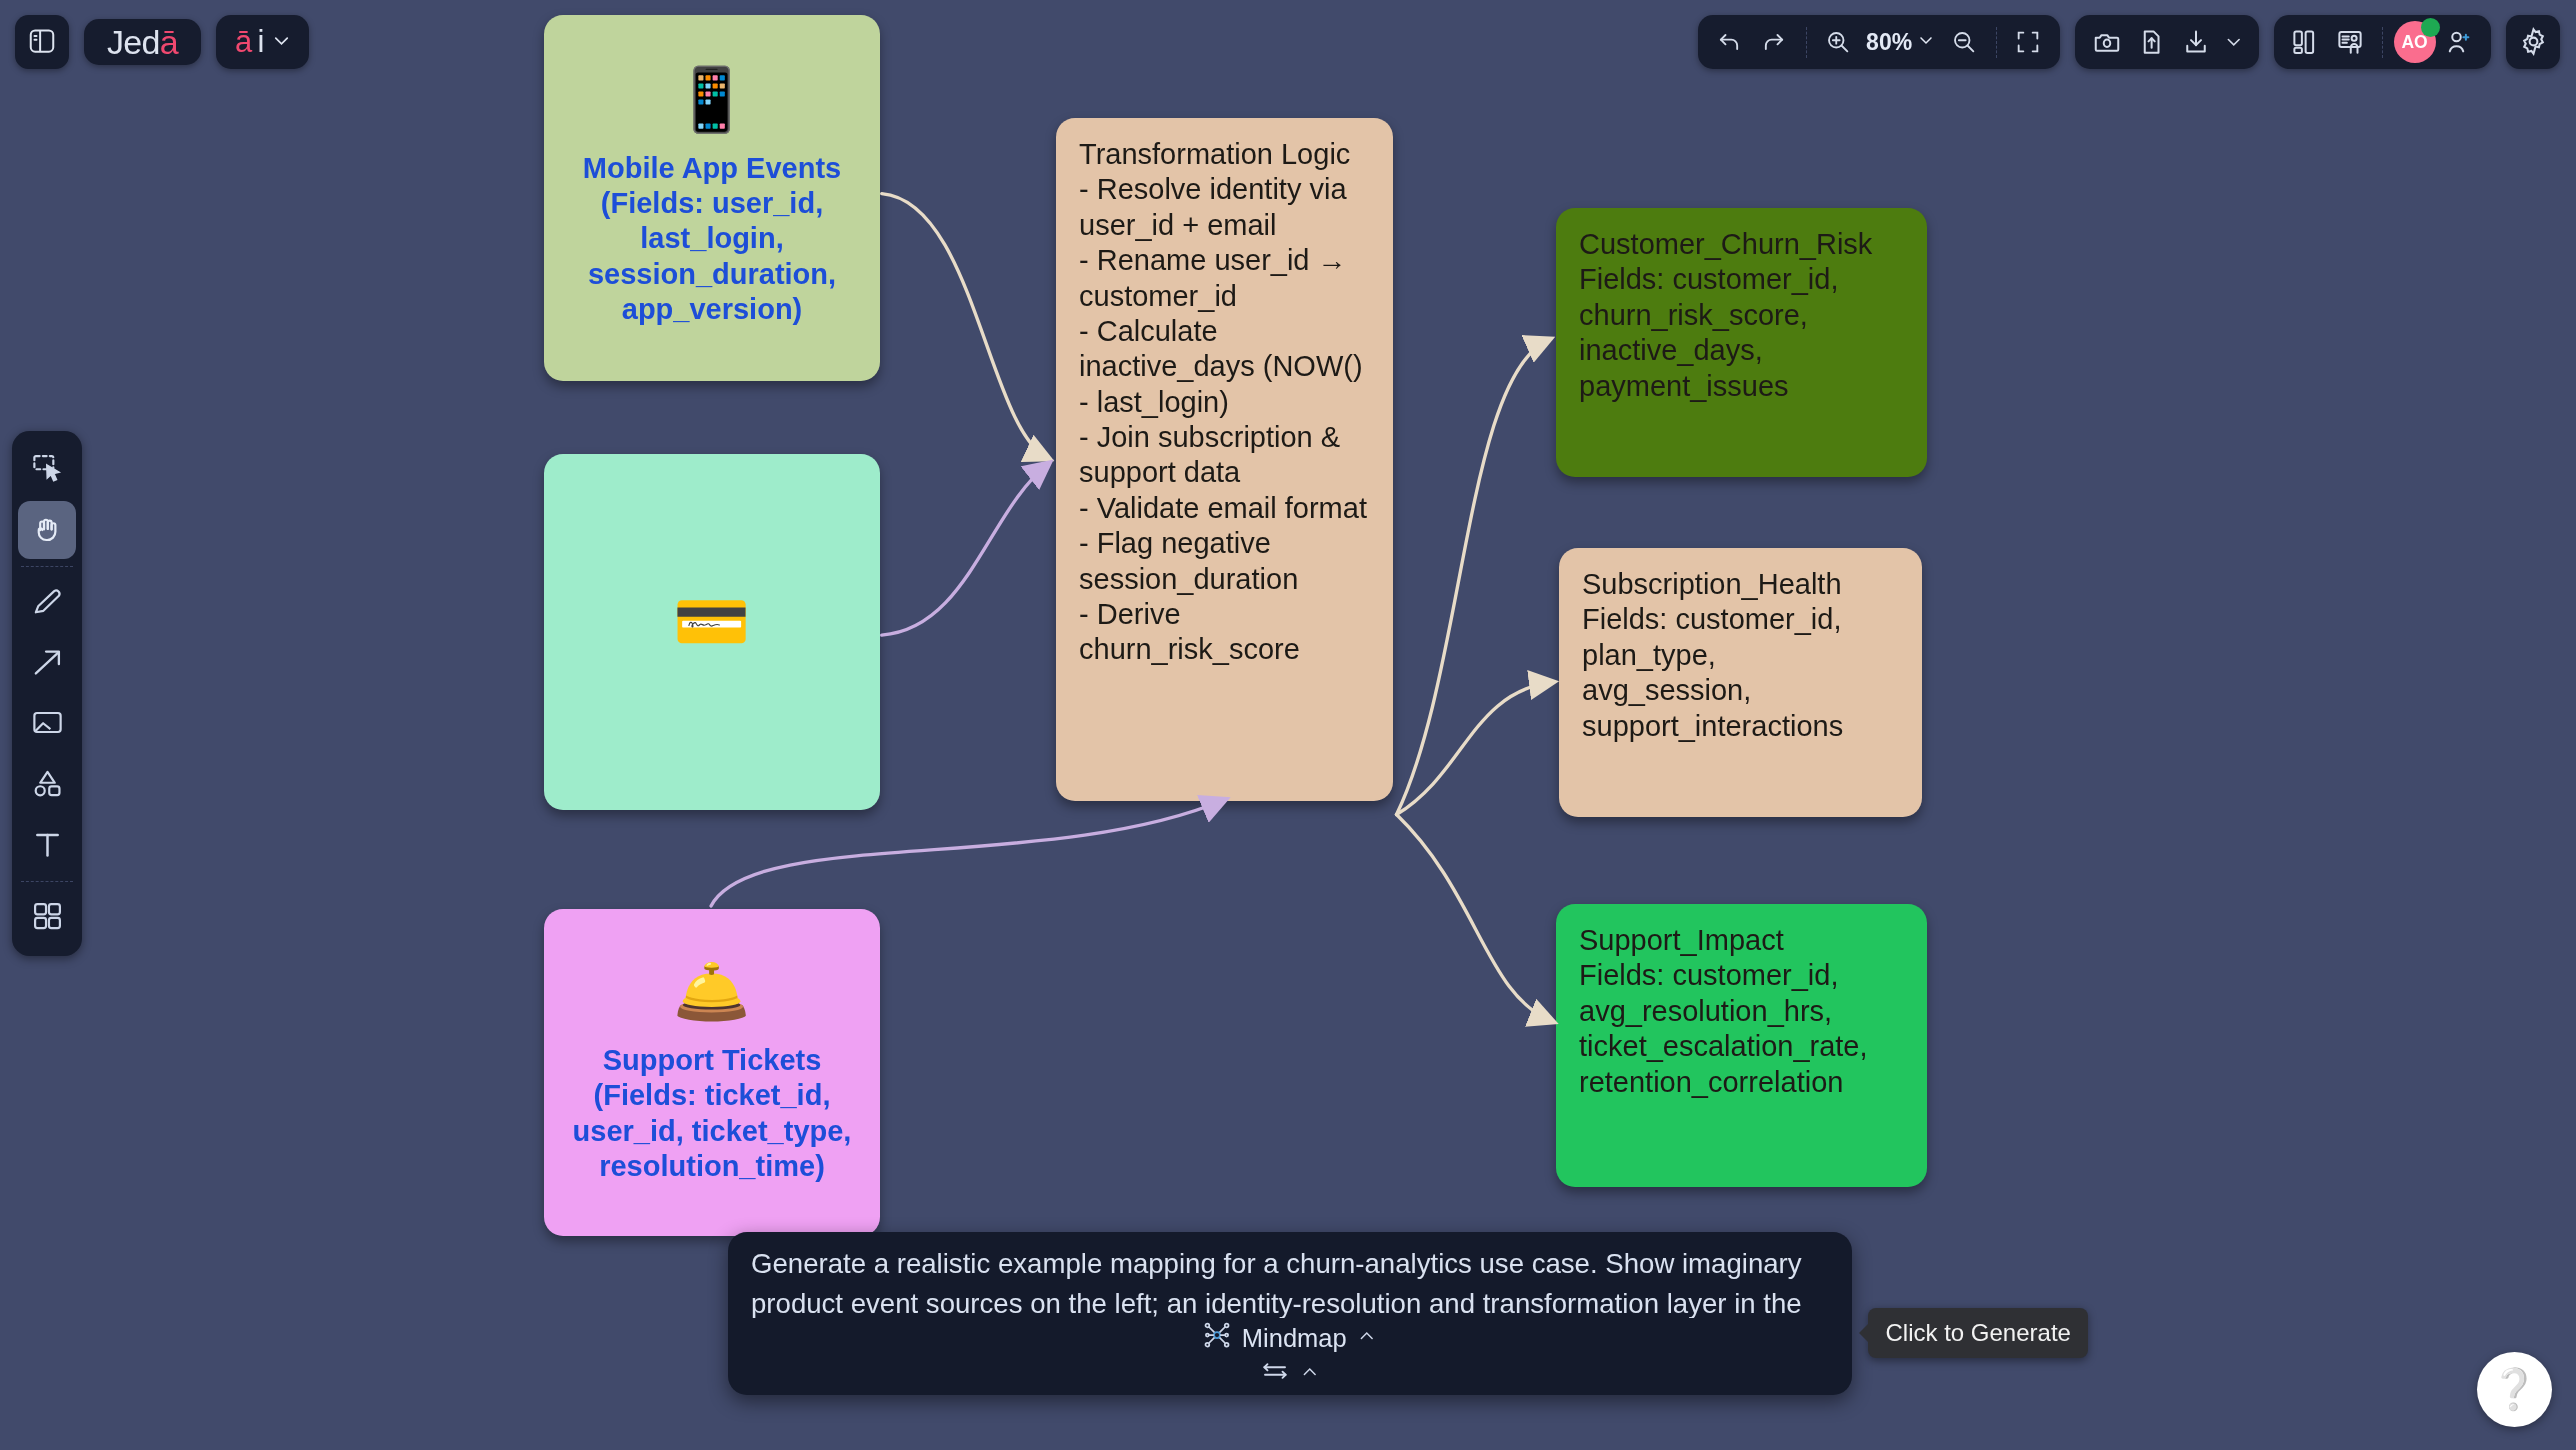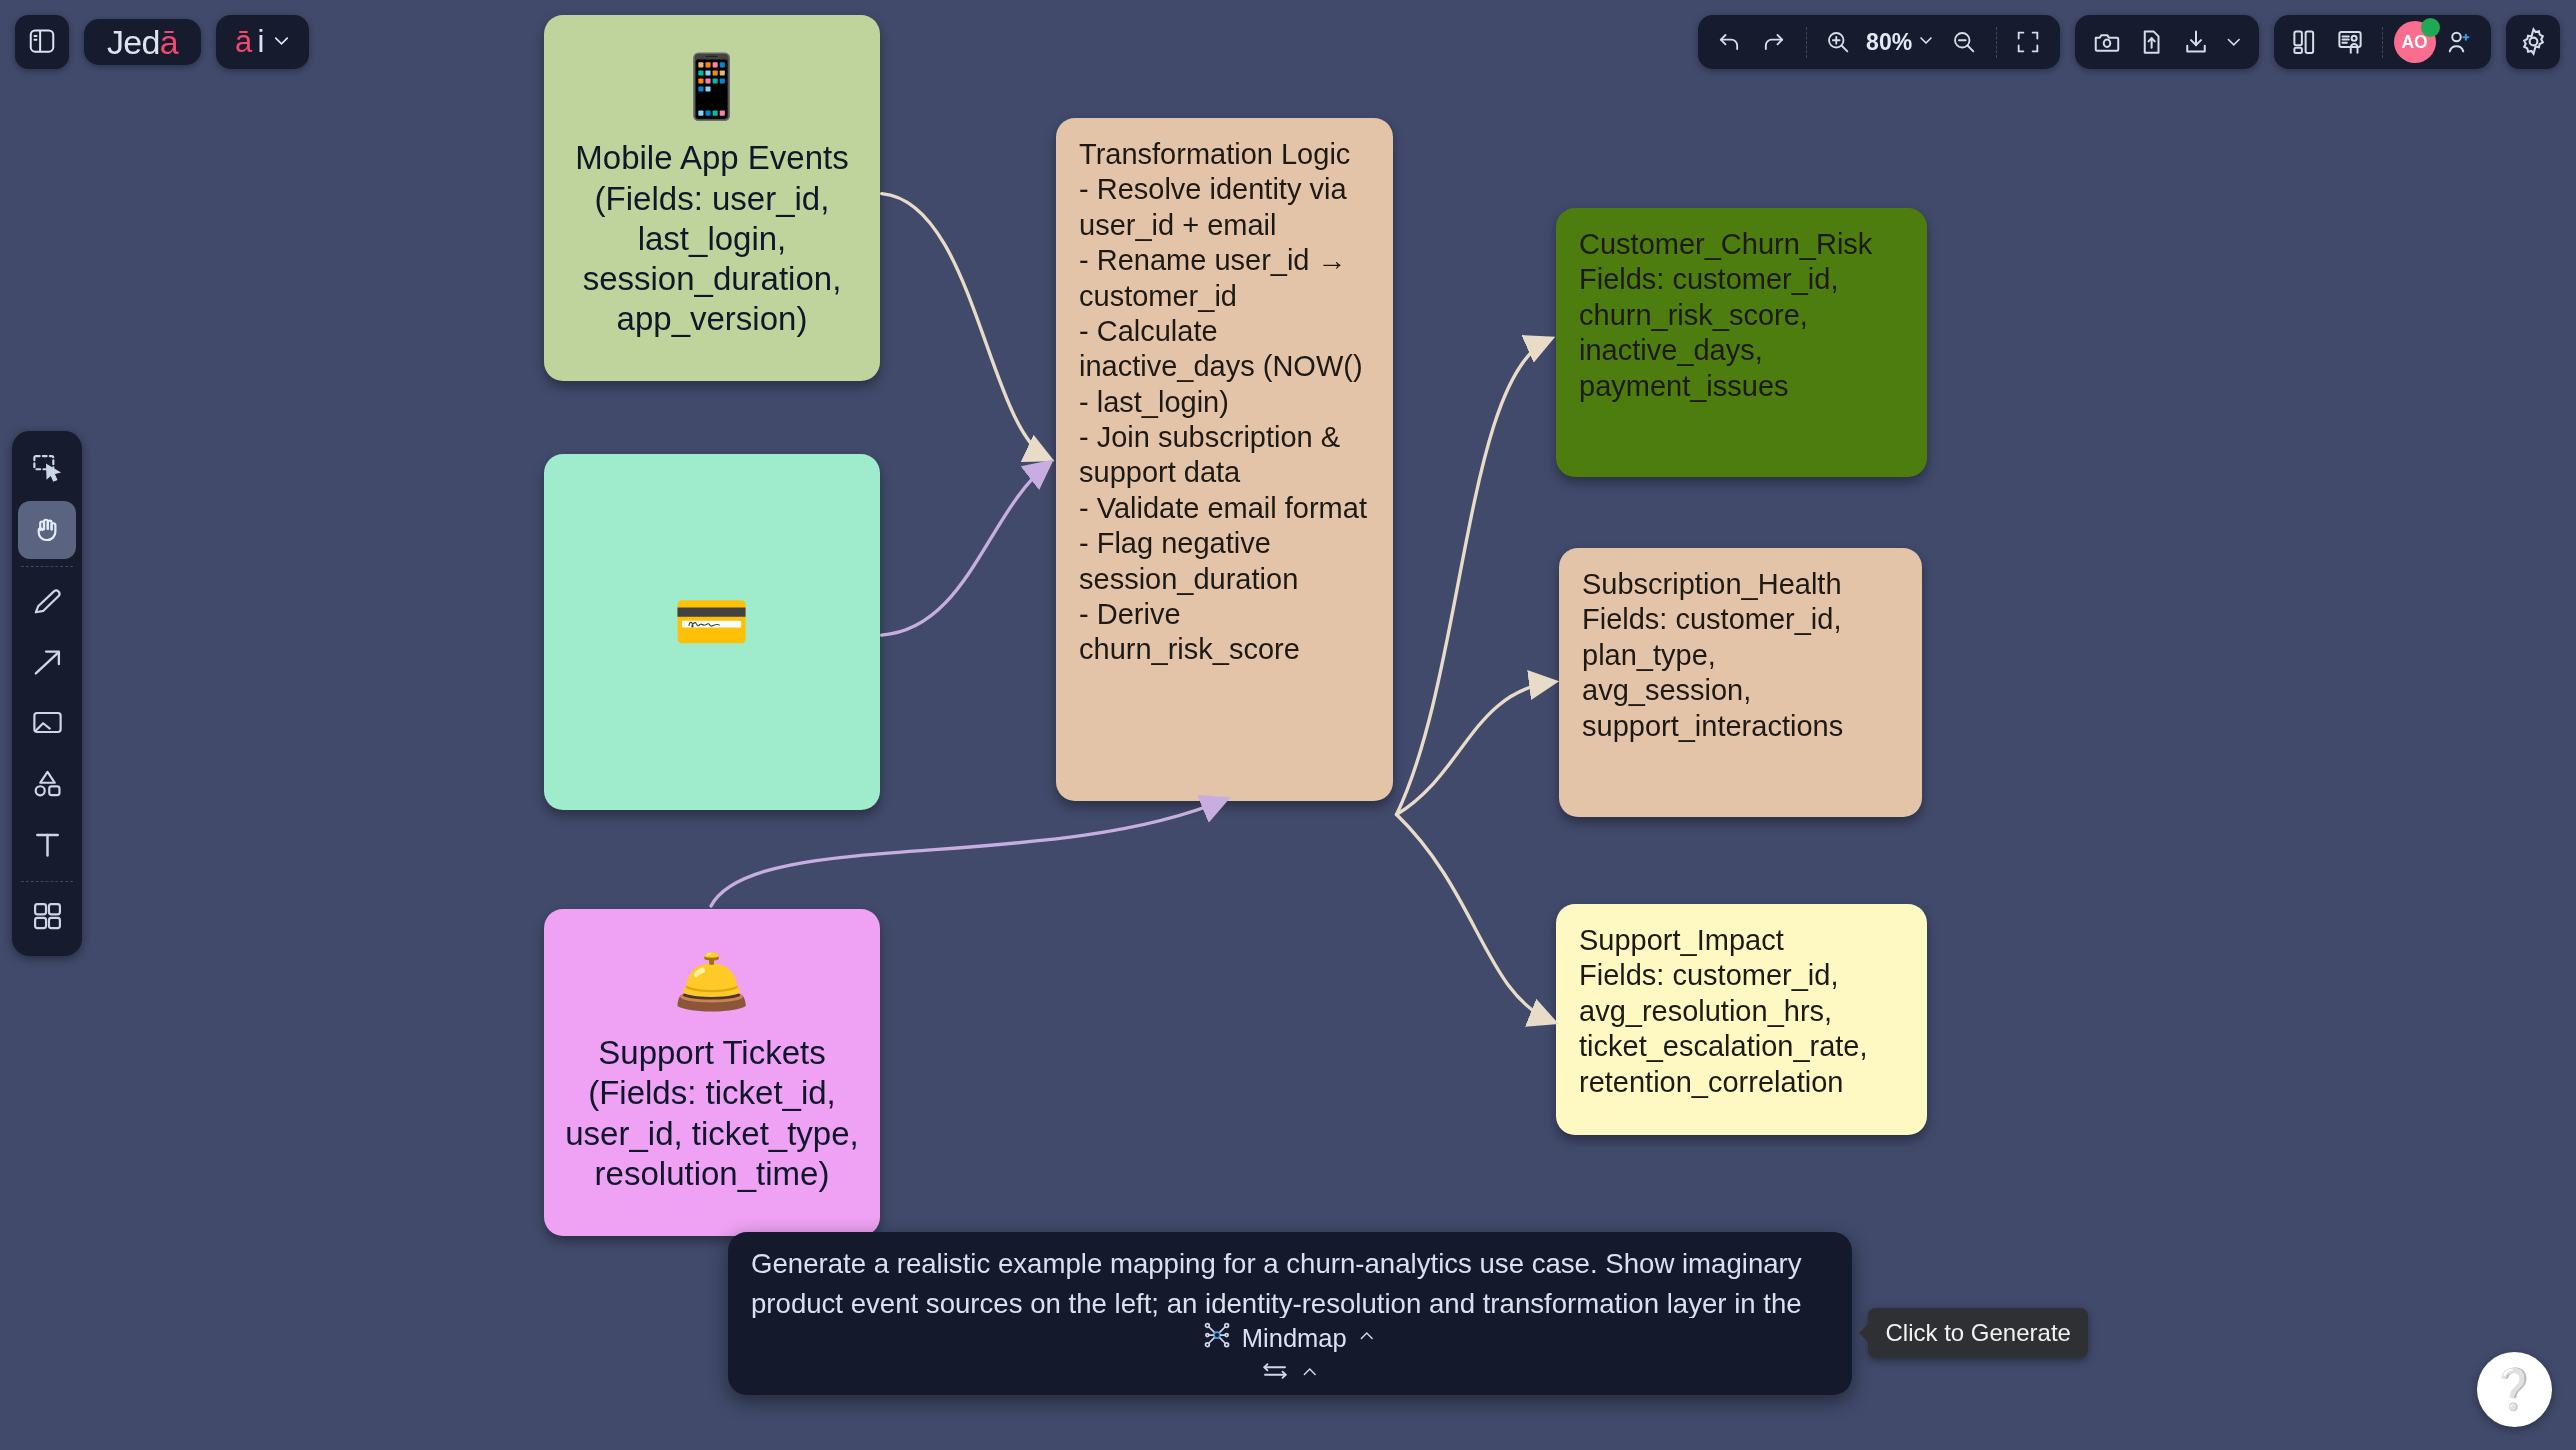--- a/index.html
+++ b/index.html
@@ -129,22 +129,23 @@
     cursor: pointer;
   }
   .node-src {
     display: flex; flex-direction: column;
     align-items: center; justify-content: center;
     text-align: center;
     padding: 17.5px 16px;
   }
   .node-emoji { font-size: 62px; line-height: 1; margin-bottom: 20px; }
   .node-title {
-    font-size: 33px; line-height: 1.22; color: #0f172a;
+    font-size: 29px; line-height: 1.22; color: #1d4ed8;
     white-space: pre-line;
+    font-weight: bold;
   }
   .node-txt {
     padding: 19px 23px;
     font-size: 29px; line-height: 1.22; color: #1d1a16;
     white-space: pre-line;
   }
 
   
   .promptwrap {
     position: absolute; left: 728px; bottom: 56px;
@@ -287,21 +288,21 @@
   </div>
 
   <div class="node" style="left:1559px; top:548px; width:363px; height:269px; background:#e3c4a8;">
     <div class="node-txt"> Subscription_Health
 Fields: customer_id,
 plan_type,
 avg_session,
 support_interactions</div>
   </div>
 
-  <div class="node" style="left:1556px; top:904px; width:371px; height:231px; background:#fef9c3;">
+  <div class="node" style="left:1556px; top:904px; width:371px; height:283px; background:#22c55e;">
     <div class="node-txt"> Support_Impact
 Fields: customer_id,
 avg_resolution_hrs,
 ticket_escalation_rate,
 retention_correlation</div>
   </div>
 
   <div class="topbar-left">
     <div class="sq-btn">
       <span>

